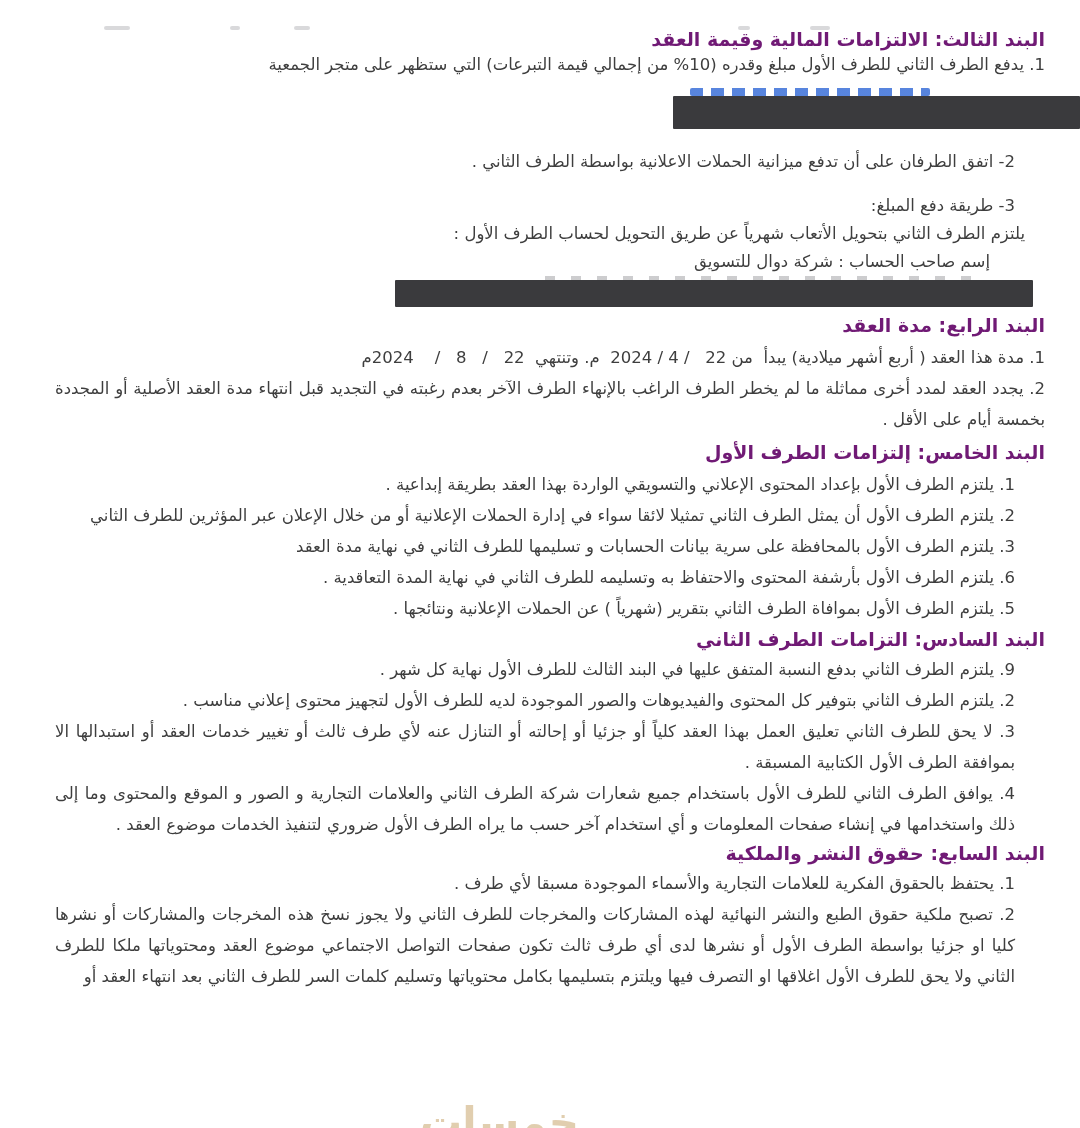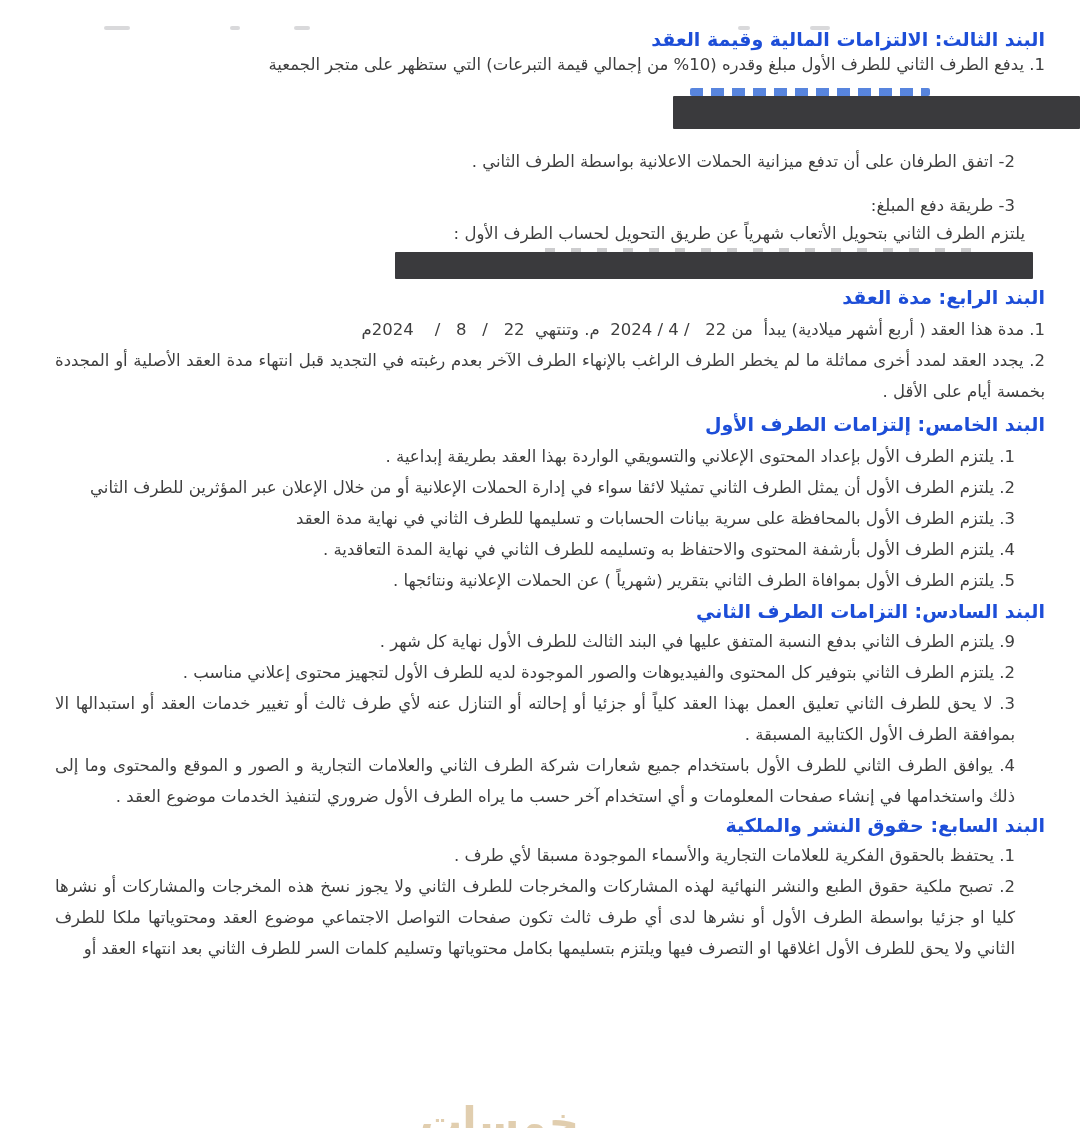--- a/index.html
+++ b/index.html
@@ -7,21 +7,21 @@
     width:1080px;height:1128px;overflow:hidden;background:#ffffff;
     font-family:"DejaVu Sans",sans-serif;
   }
   .doc{
     position:relative;z-index:0;box-sizing:border-box;
     width:1080px;height:1128px;
     padding:0 35px 0 55px;
     direction:rtl;color:#3e3e3e;font-size:16.5px;text-align:justify;
   }
   .sec-heading{
-    color:#1d4ed8;font-size:19px;font-weight:bold;line-height:26px;
+    color:#701a75;font-size:19px;font-weight:bold;line-height:26px;
     margin:0;text-align:right;
   }
   p{margin:0;}
   .ln26{line-height:26px;}
   .ln28{line-height:28px;}
   .ln31{line-height:31px;}
   .nowrap{white-space:nowrap;}
   .pre{white-space:pre-wrap;}
   .ind30{padding-right:30px;}
   .ind20{padding-right:20px;}
@@ -74,35 +74,36 @@
   <p class="ln26 mt13 nowrap">1. يدفع الطرف الثاني للطرف الأول مبلغ وقدره (10% من إجمالي قيمة التبرعات) التي ستظهر على متجر الجمعية</p>
 
   <div class="red-row">
     <span class="link-peek"></span>
     <span class="bar bar1"></span>
   </div>
 
   <p class="ln28 mt18 ind30 nowrap">2- اتفق الطرفان على أن تدفع ميزانية الحملات الاعلانية بواسطة الطرف الثاني .</p>
   <p class="ln28 mt12 ind30 nowrap">3- طريقة دفع المبلغ:</p>
   <p class="ln28 ind20 nowrap">يلتزم الطرف الثاني بتحويل الأتعاب شهرياً عن طريق التحويل  لحساب الطرف الأول :</p>
+  <p class="ln28 ind55 nowrap">إسم صاحب الحساب : شركة دوال للتسويق</p>
 
   <div class="red-row2">
     <span class="gray-peek"></span>
     <span class="bar bar2"></span>
   </div>
 
   <h2 class="sec-heading mt4">البند الرابع:  مدة العقد</h2>
   <p class="ln31 mt4 pre nowrap">1. مدة هذا العقد ( أربع أشهر ميلادية) يبدأ  من 22   / 4 / 2024  م. وتنتهي  22   /   8   /    2024م</p>
   <p class="ln31">2.  يجدد العقد لمدد أخرى مماثلة ما لم يخطر الطرف الراغب بالإنهاء الطرف الآخر بعدم رغبته في التجديد قبل انتهاء مدة العقد الأصلية أو المجددة بخمسة أيام على الأقل .</p>
 
   <h2 class="sec-heading mt4">البند الخامس:  إلتزامات الطرف الأول</h2>
   <p class="ln31 mt4 ind30">1.    يلتزم الطرف الأول بإعداد المحتوى الإعلاني والتسويقي الواردة بهذا العقد بطريقة إبداعية  .</p>
   <p class="ln31 ind30">2.   يلتزم الطرف الأول أن يمثل الطرف الثاني  تمثيلا لائقا سواء في إدارة الحملات الإعلانية أو من خلال الإعلان عبر المؤثرين للطرف الثاني</p>
   <p class="ln31 ind30">3.   يلتزم الطرف الأول بالمحافظة على سرية بيانات الحسابات و تسليمها للطرف الثاني في نهاية مدة العقد</p>
-  <p class="ln31 ind30">4.   يلتزم الطرف الأول بأرشفة المحتوى والاحتفاظ به وتسليمه للطرف الثاني في نهاية المدة التعاقدية .</p>
+  <p class="ln31 ind30">6.   يلتزم الطرف الأول بأرشفة المحتوى والاحتفاظ به وتسليمه للطرف الثاني في نهاية المدة التعاقدية .</p>
   <p class="ln31 ind30">5.   يلتزم الطرف الأول بموافاة الطرف الثاني بتقرير (شهرياً ) عن الحملات الإعلانية ونتائجها .</p>
 
   <h2 class="sec-heading mt2">البند السادس: التزامات الطرف الثاني</h2>
   <p class="ln31 mt2 ind30">9.   يلتزم الطرف الثاني بدفع النسبة المتفق عليها في البند الثالث  للطرف الأول  نهاية كل شهر .</p>
   <p class="ln31 ind30">2.   يلتزم الطرف الثاني  بتوفير كل المحتوى والفيديوهات والصور الموجودة لديه للطرف الأول لتجهيز محتوى إعلاني مناسب .</p>
   <p class="ln31 ind30">3.   لا يحق للطرف الثاني تعليق العمل بهذا العقد كلياً أو جزئيا أو إحالته أو التنازل عنه لأي طرف ثالث  أو تغيير  خدمات العقد أو استبدالها الا بموافقة الطرف الأول الكتابية المسبقة .</p>
   <p class="ln31 ind30">4.   يوافق الطرف الثاني للطرف الأول باستخدام جميع شعارات شركة الطرف الثاني والعلامات التجارية و الصور و الموقع والمحتوى وما إلى ذلك واستخدامها في إنشاء صفحات المعلومات و أي استخدام آخر حسب ما يراه الطرف الأول ضروري لتنفيذ الخدمات موضوع العقد .</p>
 
   <h2 class="sec-heading">البند السابع: حقوق النشر والملكية</h2>
   <p class="ln31 mt2 ind30">1.    يحتفظ بالحقوق الفكرية للعلامات التجارية والأسماء الموجودة مسبقا لأي طرف .</p>

